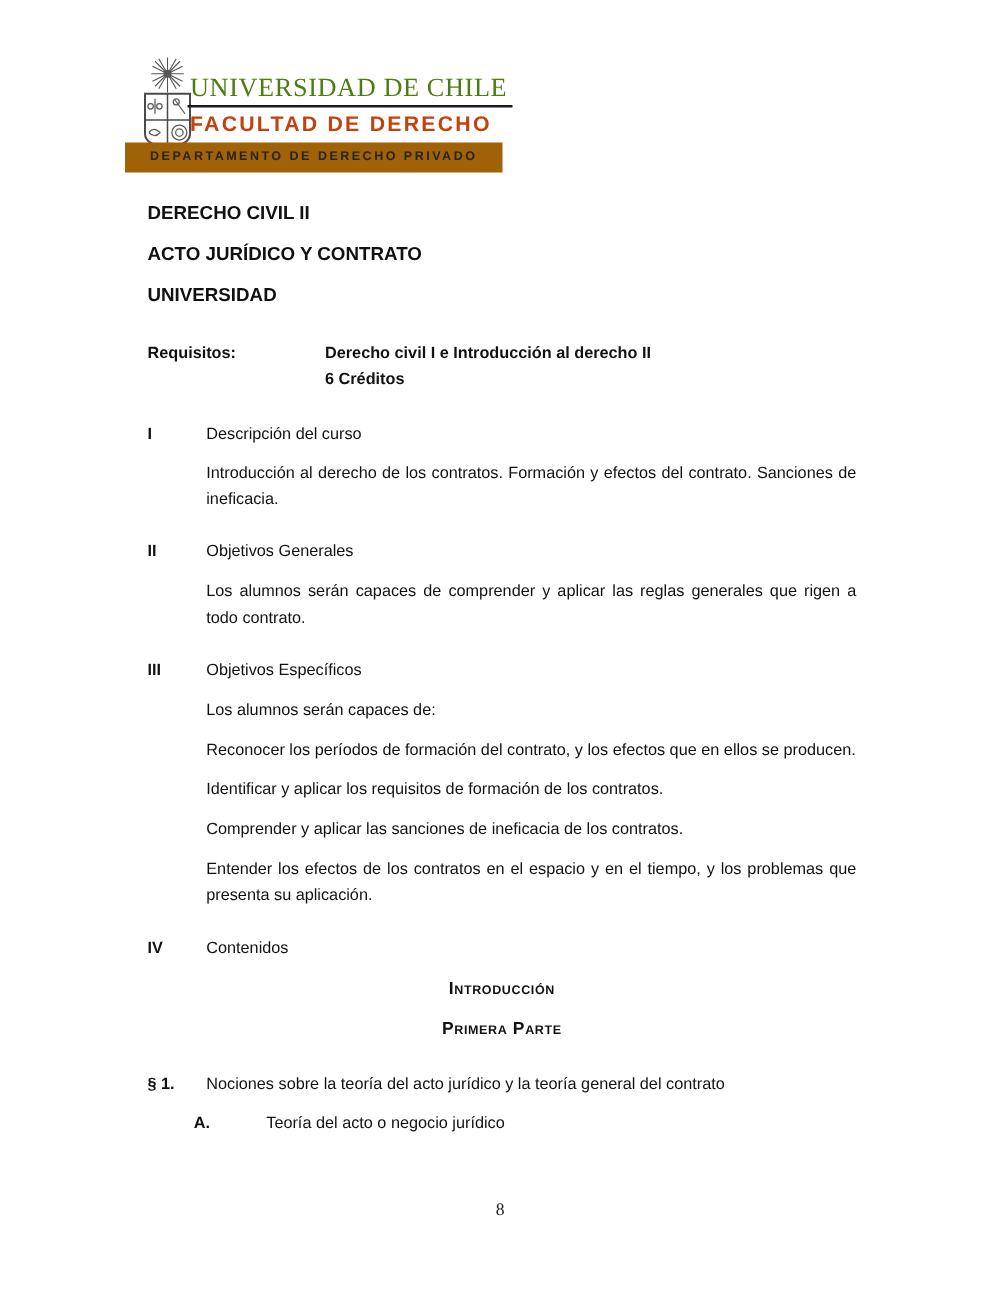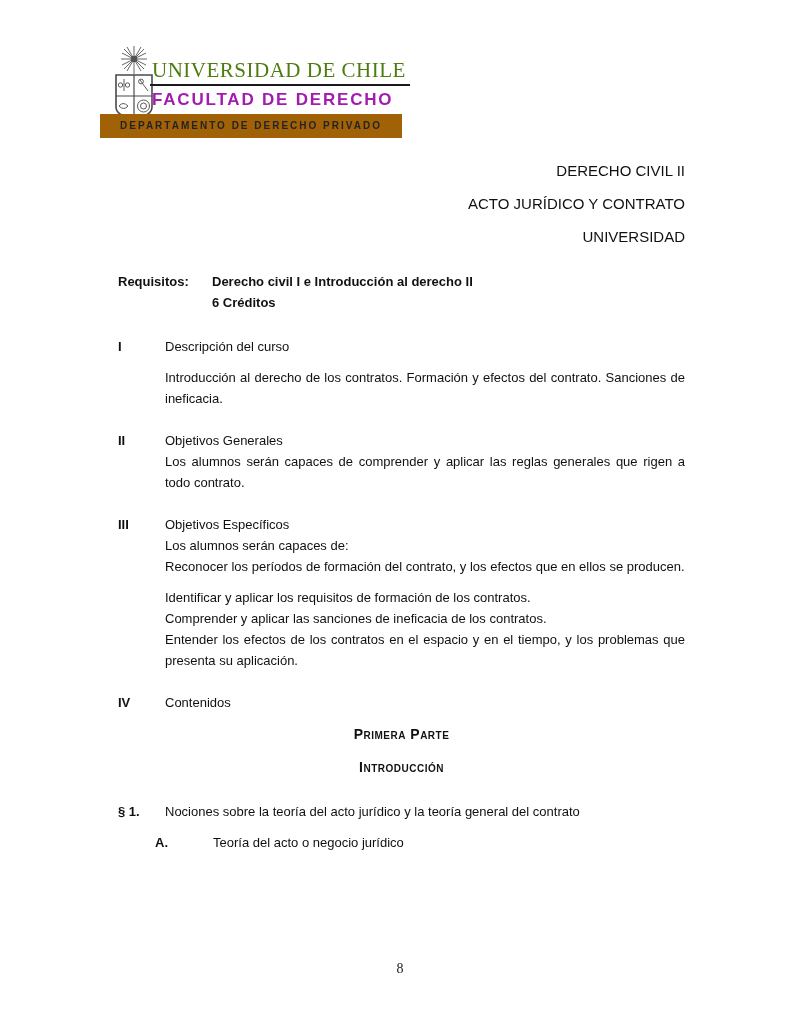--- a/index.html
+++ b/index.html
@@ -21,48 +21,48 @@
     display:inline-block;
     font-family:"Liberation Serif", serif;
     font-size:21px; letter-spacing:0.5px;
     color:#4d7c0f;
     border-bottom:2px solid #1a1a1a;
     padding:0 4px 1px 2px;
     white-space:nowrap;
   }
   .fac-name {
     font-size:17px; font-weight:bold; letter-spacing:1.8px;
-    color:#a21caf; margin-top:4px; padding-left:2px;
+    color:#c2410c; margin-top:4px; padding-left:2px;
     white-space:nowrap;
   }
   .dept-bar {
     position:absolute; left:100px; top:114px;
     width:302px; height:24px; line-height:24px;
     background:#a16207;
     text-align:center;
     font-size:10px; font-weight:bold; letter-spacing:2px;
     color:#242424;
     white-space:nowrap;
   }
 
   
   .main { position:absolute; left:118px; top:160px; width:567px; font-size:13px; line-height:21px; }
 
-  .title-line { text-align:right; font-weight:normal; font-size:15px; line-height:21px; margin-bottom:12px; }
+  .title-line { text-align:left; font-weight:bold; font-size:15px; line-height:21px; margin-bottom:12px; }
 
-  .req-row { display:flex; margin-top:24px; font-weight:bold; }
+  .req-row { display:flex; margin-top:24px; font-weight:bold;gap:48px; }
   .req-label { width:94px; flex:0 0 94px; }
   .req-lines div { line-height:21px; }
 
   .section-row { display:flex; margin-top:21px; }
   .section-row.first { margin-top:23px; }
   .numeral { width:47px; flex:0 0 47px; font-weight:bold; }
   .heading { font-weight:normal; flex:1; }
 
-  .para { margin-left:47px; width:520px; text-align:justify; }
+  .para { margin-left:47px; width:520px; text-align:justify; margin-top:11px; }
 
   .part-heading {
     text-align:center; font-weight:bold;
     font-variant:small-caps; letter-spacing:0.5px;
     font-size:14px; margin-top:11px;
   }
   .part-heading.chapter { margin-top:12px; }
 
   .para-mark-row { display:flex; margin-top:23px; font-weight:bold; }
   .item-row { display:flex; margin-top:10px; margin-left:37px; }
@@ -151,22 +151,22 @@
     <p class="para">Reconocer los períodos de formación del contrato, y los efectos que en ellos se producen.</p>
     <p class="para" style="margin-top:10px">Identificar y aplicar los requisitos de formación de los contratos.</p>
     <p class="para">Comprender y aplicar las sanciones de ineficacia de los contratos.</p>
     <p class="para">Entender los efectos de los contratos en el espacio y en el tiempo, y los problemas que presenta su aplicación.</p>
 
     <div class="section-row">
       <div class="numeral">IV</div>
       <div class="heading">Contenidos</div>
     </div>
 
+    <div class="part-heading chapter">Introducción</div>
     <div class="part-heading">Primera Parte</div>
-    <div class="part-heading chapter">Introducción</div>
 
     <div class="para-mark-row">
       <div class="numeral">§ 1.</div>
       <div class="heading">Nociones sobre la teoría del acto jurídico y la teoría general del contrato</div>
     </div>
     <div class="item-row">
       <div class="item-label">A.</div>
       <div>Teoría del acto o negocio jurídico</div>
     </div>
 

